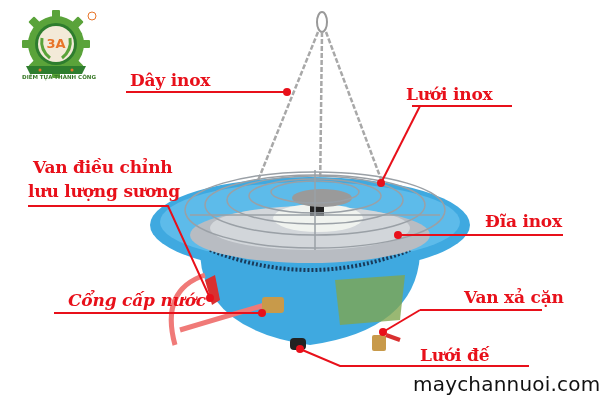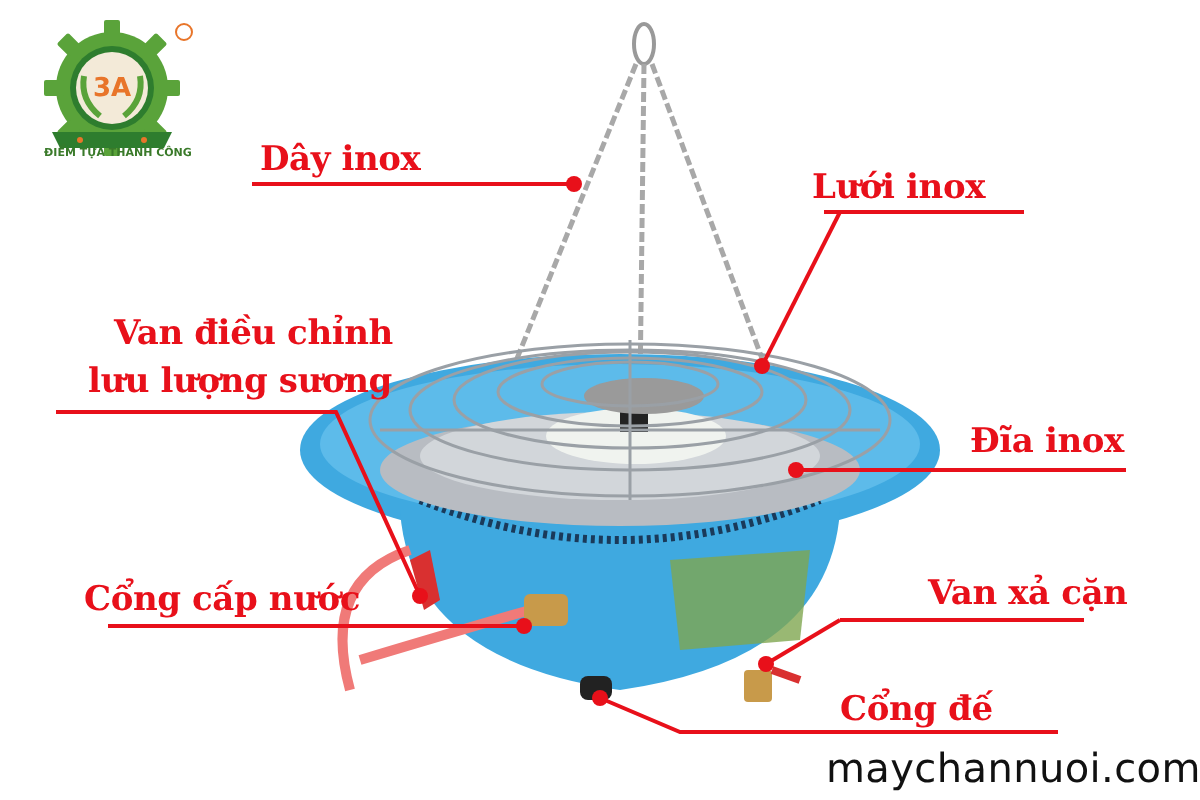--- a/index.html
+++ b/index.html
@@ -104,20 +104,20 @@
     <circle cx="210" cy="298" r="4"></circle>
     <circle cx="398" cy="235" r="4"></circle>
     <circle cx="262" cy="313" r="4"></circle>
     <circle cx="383" cy="332" r="4"></circle>
     <circle cx="300" cy="349" r="4"></circle>
   </g>
 </svg>
 
 <div class="label" style="left:130px; top:70px;">Dây inox</div>
 <div class="label" style="left:406px; top:84px;">Lưới inox</div>
-<div class="label" style="left:33px; top:157px;margin-left:24px;">Van điều chỉnh</div>
-<div class="label" style="left:28px; top:181px;margin-left:16px;">lưu lượng sương</div>
+<div class="label" style="left:33px; top:157px;">Van điều chỉnh</div>
+<div class="label" style="left:28px; top:181px;">lưu lượng sương</div>
 <div class="label" style="left:485px; top:211px;">Đĩa inox</div>
-<div class="label" style="left:42px; top:290px;">Cổng cấp nước</div>
+<div class="label" style="left:68px; top:290px;font-style:italic;">Cổng cấp nước</div>
 <div class="label" style="left:464px; top:287px;">Van xả cặn</div>
-<div class="label" style="left:420px; top:345px;">Cổng đế</div>
+<div class="label" style="left:420px; top:345px;">Lưới đế</div>
 
 <div class="site">maychannuoi.com</div>
 
 </body></html>

